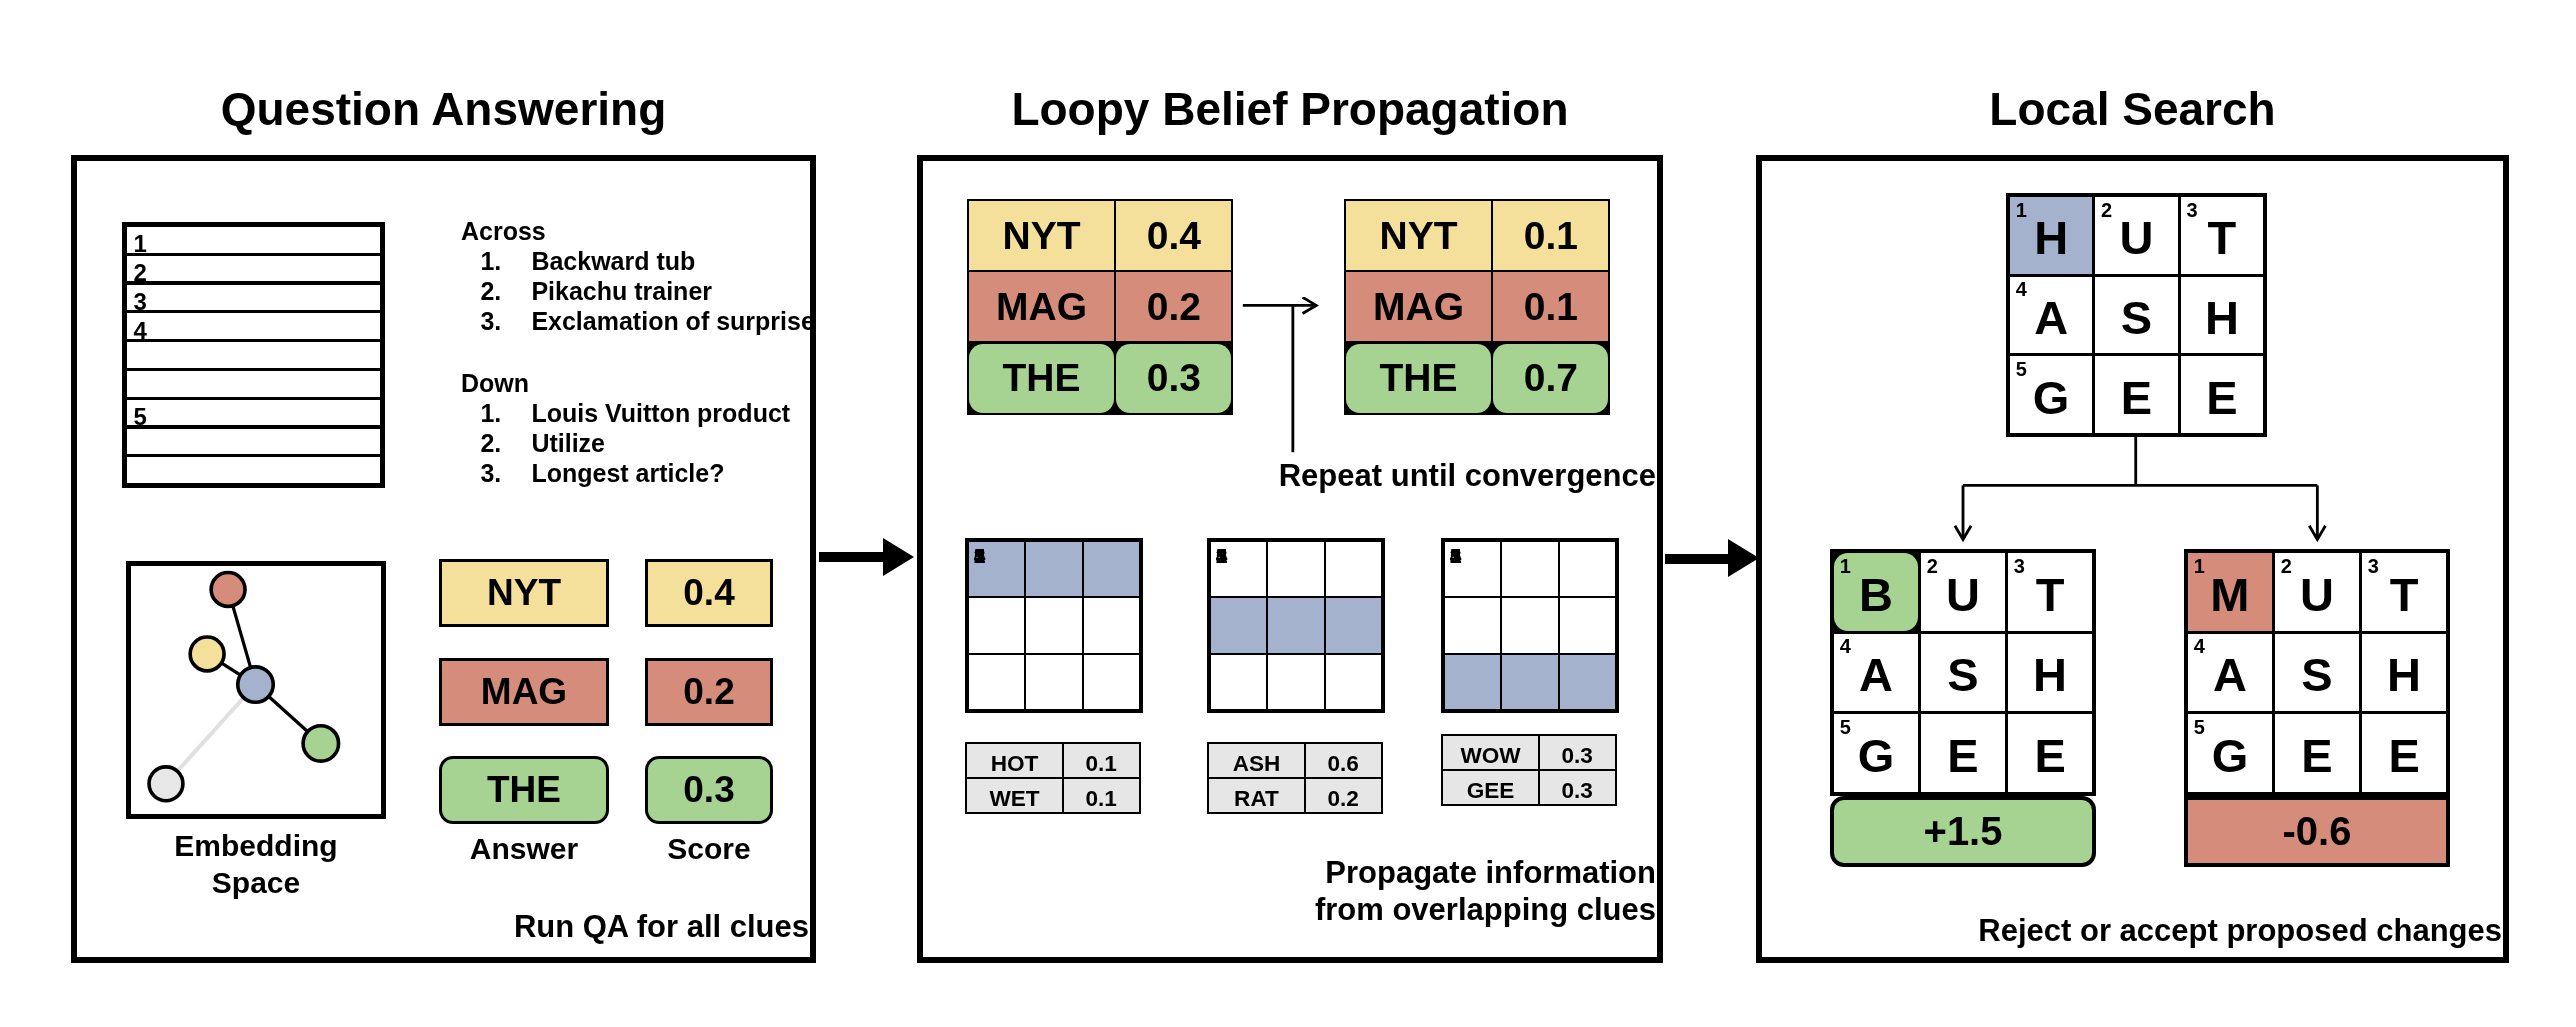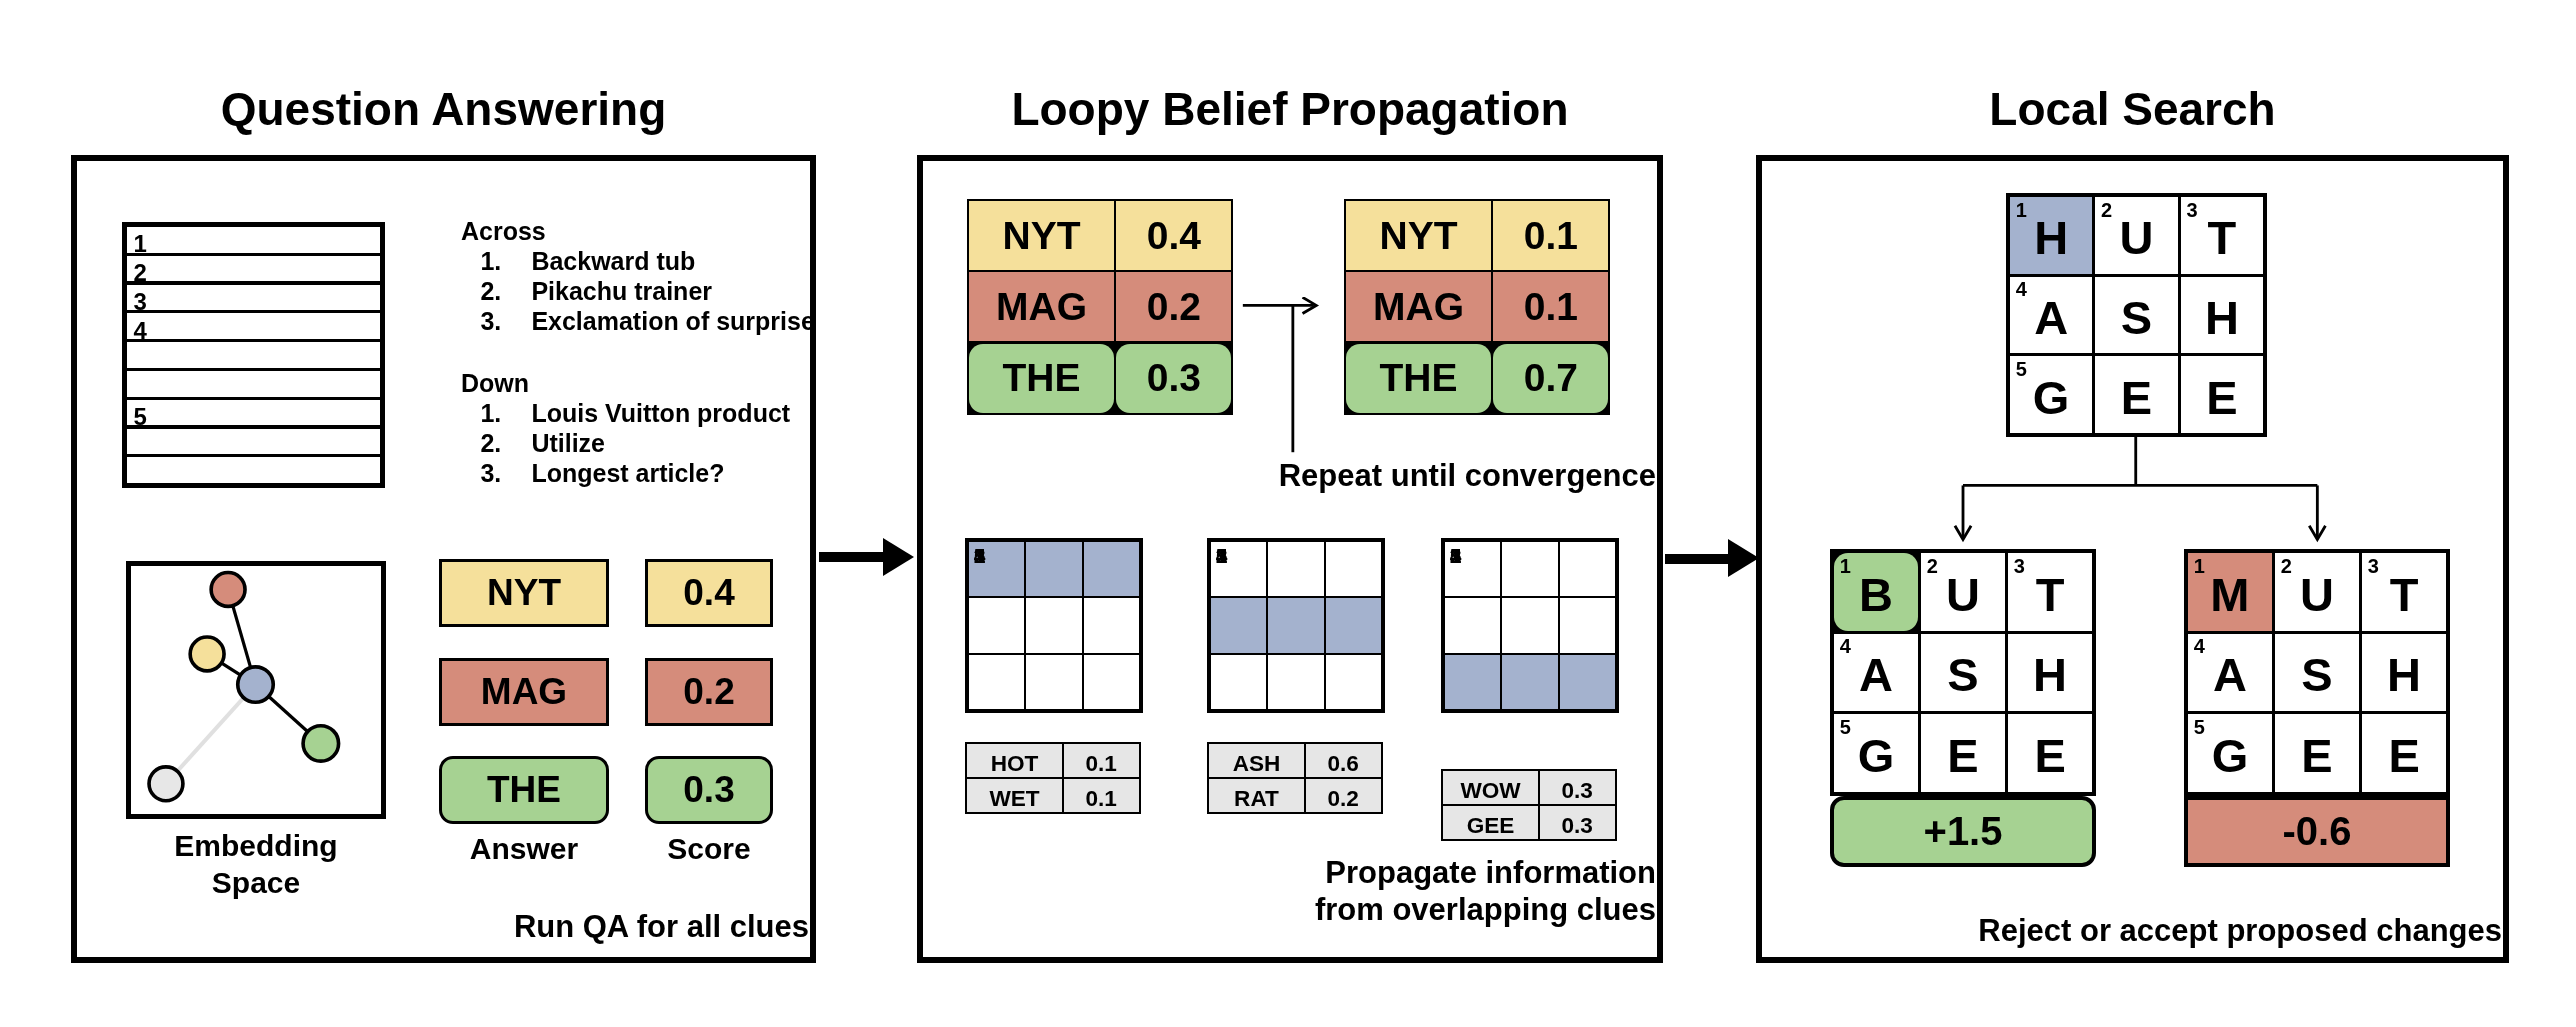--- a/index.html
+++ b/index.html
@@ -330,21 +330,21 @@
       <div class="tcell">
           <span>0.6</span>
         </div>
       <div class="tcell">
           <span>RAT</span>
         </div>
       <div class="tcell">
           <span>0.2</span>
         </div>
     </div>
-    <div class="ctable" style="left:518px;top:608px;">
+    <div class="ctable" style="left:518px;top:573px;">
       <div class="tcell">
           <span>WOW</span>
         </div>
       <div class="tcell">
           <span>0.3</span>
         </div>
       <div class="tcell">
           <span>GEE</span>
         </div>
       <div class="tcell">

